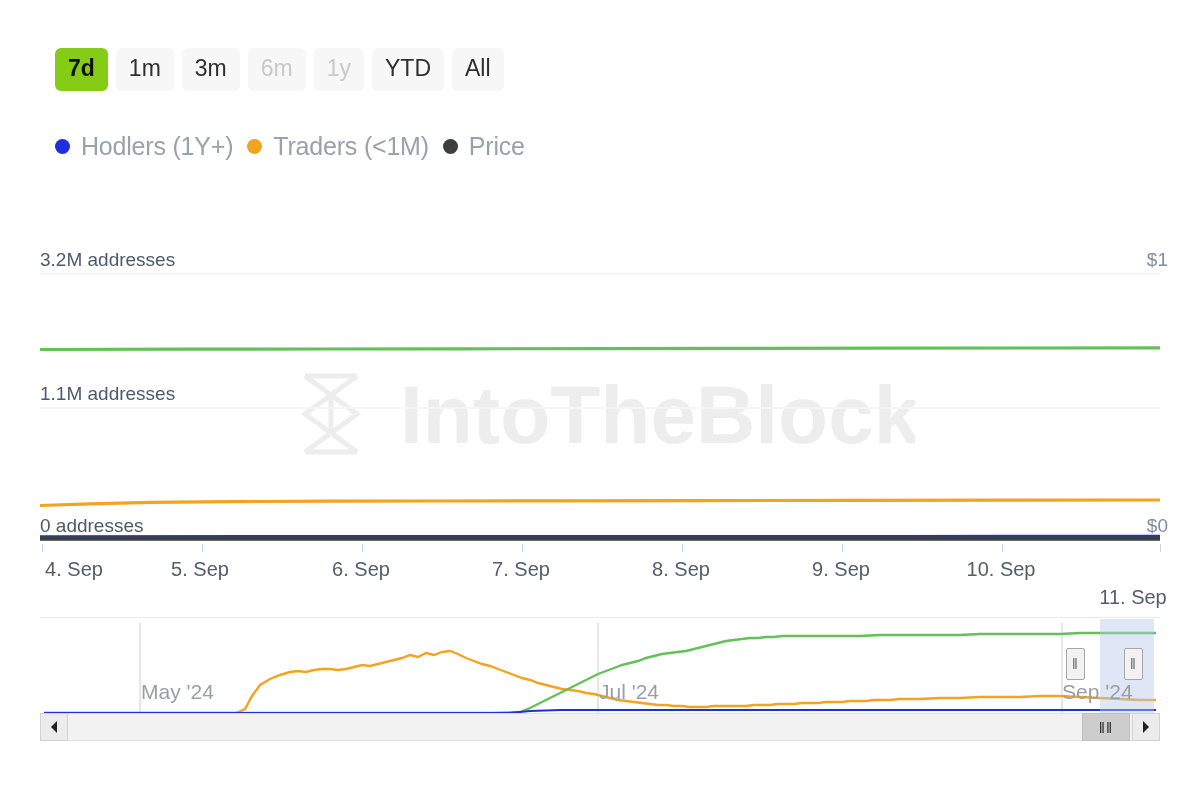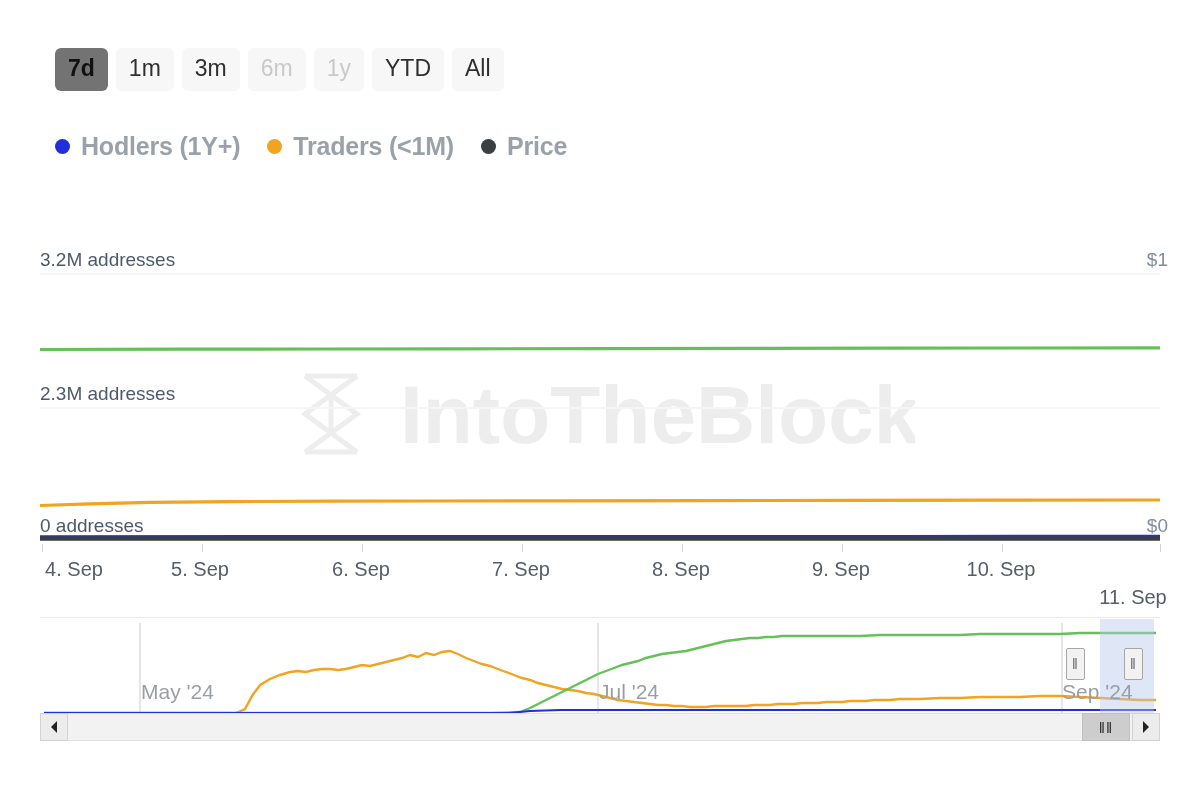--- a/index.html
+++ b/index.html
@@ -18,25 +18,25 @@
     font-family:"Liberation Sans", sans-serif;
     font-size:23px; line-height:1;
     padding:9px 13px 11px 13px;
     border-radius:6px;
     background:#f7f7f7;
     color:#2f2f2f;
     border:none;
     white-space:nowrap;
     cursor:pointer;
   }
-  .rbtn.selected { background:#737373; color:#111; font-weight:bold; }
+  .rbtn.selected { background:#84cc16; color:#111; font-weight:bold; }
   .rbtn.disabled { color:#c9c9c9; cursor:default; }
 
   
-  .legend { position:absolute; left:55px; top:132px; display:flex; align-items:center; gap:27px;font-weight:bold; }
+  .legend { position:absolute; left:55px; top:132px; display:flex; align-items:center; gap:14px; }
   .litem { display:flex; align-items:center; gap:11px; cursor:pointer; }
   .ldot { width:15px; height:15px; border-radius:50%; display:inline-block; }
   .ltext { font-size:25px; color:#9aa1ab; letter-spacing:-0.2px; white-space:nowrap; }
 
   
   .plot { position:absolute; left:0px; top:200px; width:1200px; height:350px; }
   .plot svg { display:block; }
 
   .axis-label {
     position:absolute; font-size:19px; color:#4d5a6b; white-space:nowrap;
@@ -139,21 +139,21 @@
 
       <polyline fill="none" stroke="#f2a320" stroke-width="3.2" points="40,305.5 90,303.8 150,302.4 230,301.6 330,301.2 440,301.0 560,300.8 700,300.6 850,300.4 1000,300.2 1160,300.0"></polyline>
 
       <polyline fill="none" stroke="#1f2fdd" stroke-width="2.6" points="40,336.5 300,336.4 600,336.3 900,336.2 1160,336.1"></polyline>
 
       <polyline fill="none" stroke="#3a3f44" stroke-width="4.5" points="40,338.5 300,338.5 600,338.5 900,338.5 1160,338.5"></polyline>
     </svg>
   </div>
 
   <div class="axis-label" style="left:40px; top:249px;">3.2M addresses</div>
-  <div class="axis-label" style="left:40px; top:383px;">2.3M addresses</div>
+  <div class="axis-label" style="left:40px; top:383px;">1.1M addresses</div>
   <div class="axis-label" style="left:40px; top:515px;">0 addresses</div>
 
   <div class="axis-label right" style="right:32px; top:249px;">$1</div>
   <div class="axis-label right" style="right:32px; top:515px;">$0</div>
 
   <div class="xaxis">
     <div class="xtick" style="left:42px;"></div>
     <div class="xtick" style="left:202px;"></div>
     <div class="xtick" style="left:362px;"></div>
     <div class="xtick" style="left:522px;"></div>

